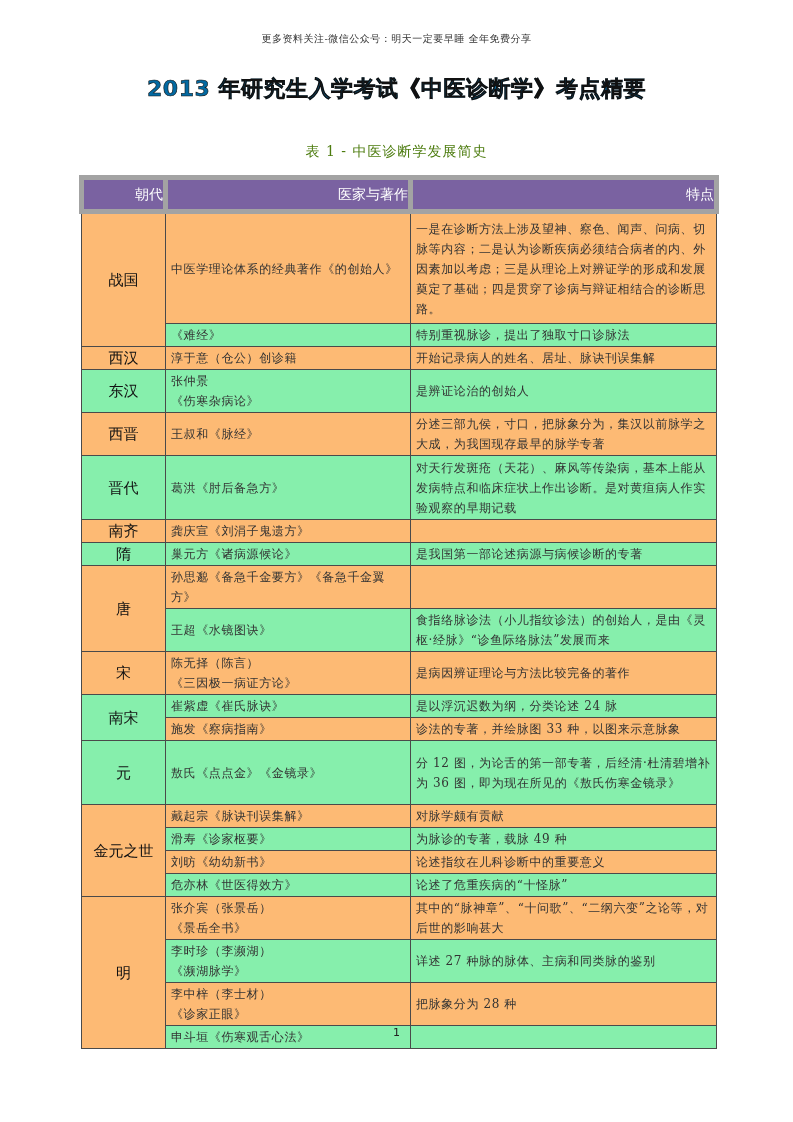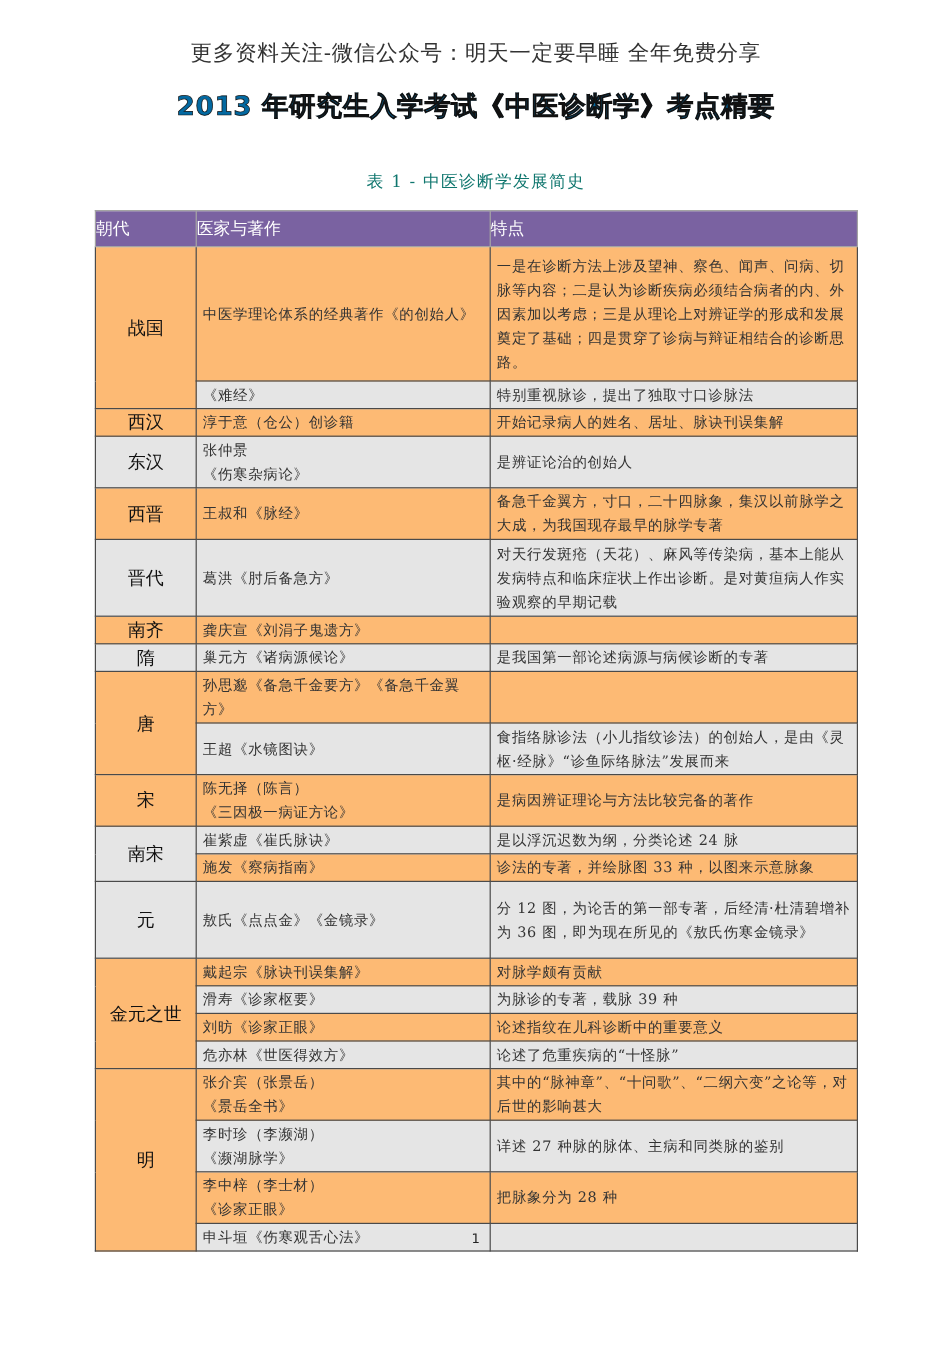--- a/index.html
+++ b/index.html
@@ -14,21 +14,21 @@
       font-family: "DejaVu Serif", "Liberation Serif", serif;
       color: #222;
       overflow: hidden;
     }
     .watermark {
       position: absolute;
       top: 32px;
       left: 0;
       width: 793px;
       text-align: center;
-      font-size: 18px;
+      font-size: 10px;
       color: #333;
       letter-spacing: 0.5px;
     }
     .doc-title {
       position: absolute;
       top: 74px;
       left: 0;
       width: 793px;
       text-align: center;
       font-family: "DejaVu Sans", "Liberation Sans", sans-serif;
@@ -38,21 +38,21 @@
       letter-spacing: 0.5px;
       -webkit-text-stroke: 0.6px #111;
     }
     .table-caption {
       position: absolute;
       top: 143px;
       left: 0;
       width: 793px;
       text-align: center;
       font-size: 14px;
-      color: #0f766e;
+      color: #4d7c0f;
       letter-spacing: 1px;
     }
     table.history {
       position: absolute;
       top: 175px;
       left: 79px;
       width: 635px;
       border-collapse: collapse;
       table-layout: fixed;
       font-size: 12px;
@@ -60,43 +60,43 @@
     table.history col.c1 { width: 84px; }
     table.history col.c2 { width: 245px; }
     table.history col.c3 { width: 306px; }
     table.history th {
       background: #7a62a1;
       color: #ffffff;
       font-family: "DejaVu Sans", "Liberation Sans", sans-serif;
       font-weight: normal;
       font-size: 14px;
       height: 29px;
-      border: 1px solid #a3a3a3;
-      text-align: left;
+      border: 5px solid #a3a3a3;
+      text-align: right;
       padding: 0;
     }
     table.history td {
       border: 1px solid #4a4a4a;
       padding: 1px 5px;
       line-height: 20px;
       vertical-align: middle;
       color: #333;
       letter-spacing: 0.6px;
     }
     table.history td.dyn {
       text-align: center;
       font-family: "DejaVu Sans", "Liberation Sans", sans-serif;
       font-size: 15px;
       color: #111;
       font-weight: normal;
       letter-spacing: 0;
       padding: 0;
     }
     .shade { background: #fdba74; }
-    .plain { background: #e5e5e5; margin-left: 28px; }
+    .plain { background: #86efac; margin-left: 28px; }
     td.works { font-size: 12px; }
     td.feat { font-size: 12px; }
     .page-number {
       position: absolute;
       top: 1026px;
       left: 0;
       width: 793px;
       text-align: center;
       font-family: "DejaVu Sans", "Liberation Sans", sans-serif;
       font-size: 11px;
@@ -147,21 +147,21 @@
       <td class="works plain">
         <span class="line">张仲景</span>
         <span class="line">《伤寒杂病论》</span>
       </td>
       <td class="feat plain">是辨证论治的创始人</td>
     </tr>
 
     <tr style="height:42px">
       <td class="dyn shade">西晋</td>
       <td class="works shade">王叔和《脉经》</td>
-      <td class="feat shade">备急千金翼方，寸口，二十四脉象，集汉以前脉学之大成，为我国现存最早的脉学专著</td>
+      <td class="feat shade">分述三部九侯，寸口，把脉象分为，集汉以前脉学之大成，为我国现存最早的脉学专著</td>
     </tr>
 
     <tr style="height:64px">
       <td class="dyn plain">晋代</td>
       <td class="works plain">葛洪《肘后备急方》</td>
       <td class="feat plain">对天行发斑疮（天花）、麻风等传染病，基本上能从发病特点和临床症状上作出诊断。是对黄疸病人作实验观察的早期记载</td>
     </tr>
 
     <tr style="height:19px">
       <td class="dyn shade">南齐</td>
@@ -210,24 +210,24 @@
       <td class="feat plain">分 12 图，为论舌的第一部专著，后经清·杜清碧增补为 36 图，即为现在所见的《敖氏伤寒金镜录》</td>
     </tr>
 
     <tr style="height:19px">
       <td class="dyn shade" rowspan="4">金元之世</td>
       <td class="works shade">戴起宗《脉诀刊误集解》</td>
       <td class="feat shade">对脉学颇有贡献</td>
     </tr>
     <tr style="height:19px">
       <td class="works plain">滑寿《诊家枢要》</td>
-      <td class="feat plain">为脉诊的专著，载脉 39 种</td>
-    </tr>
-    <tr style="height:19px">
-      <td class="works shade">刘昉《诊家正眼》</td>
+      <td class="feat plain">为脉诊的专著，载脉 49 种</td>
+    </tr>
+    <tr style="height:19px">
+      <td class="works shade">刘昉《幼幼新书》</td>
       <td class="feat shade">论述指纹在儿科诊断中的重要意义</td>
     </tr>
     <tr style="height:19px">
       <td class="works plain">危亦林《世医得效方》</td>
       <td class="feat plain">论述了危重疾病的“十怪脉”</td>
     </tr>
 
     <tr style="height:42px">
       <td class="dyn shade" rowspan="4">明</td>
       <td class="works shade">

